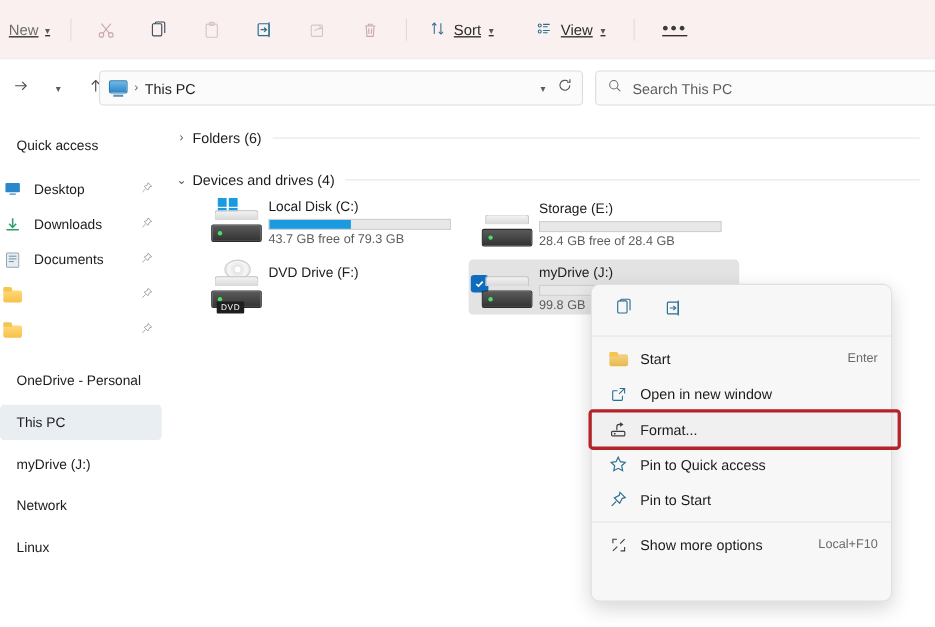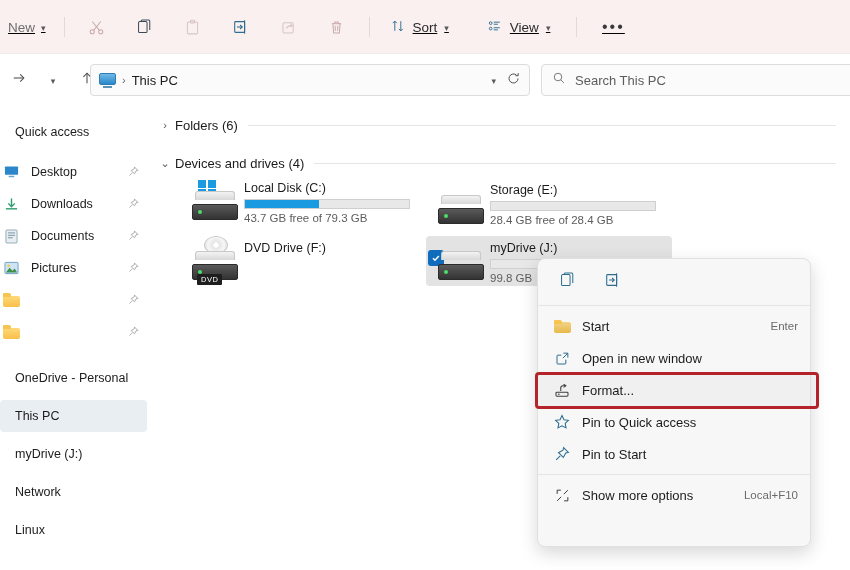--- a/index.html
+++ b/index.html
@@ -359,34 +359,20 @@
           </svg>
         </span>
         <span class="side-label">Documents</span>
         <span class="pin"><svg width="11" height="11" viewBox="0 0 16 16" fill="none" stroke="#9a9a9a" stroke-width="1.2">
             <path d="M9.6 1.6 L14.4 6.4 L11.8 7 L9.4 11.4 L4.6 6.6 L9 4.2 Z"></path>
             <line x1="6.2" y1="9.8" x2="2.2" y2="13.8"></line>
           </svg></span>
       </div>
       <div class="side-item">
         <span class="side-ico">
-          <svg width="15" height="14" viewBox="0 0 16 14">
-            <rect x="1" y="1" width="14" height="12" rx="1" fill="#cfe4f2" stroke="#6a9fc4"></rect>
-            <circle cx="5" cy="4.6" r="1.4" fill="#f2c94c"></circle>
-            <path d="M2 11.8 L6 6.8 L9 10 L11.4 7.6 L14 11.8 Z" fill="#3f8f4f"></path>
-          </svg>
-        </span>
-        <span class="side-label">Pictures</span>
-        <span class="pin"><svg width="11" height="11" viewBox="0 0 16 16" fill="none" stroke="#9a9a9a" stroke-width="1.2">
-            <path d="M9.6 1.6 L14.4 6.4 L11.8 7 L9.4 11.4 L4.6 6.6 L9 4.2 Z"></path>
-            <line x1="6.2" y1="9.8" x2="2.2" y2="13.8"></line>
-          </svg></span>
-      </div>
-      <div class="side-item">
-        <span class="side-ico">
           <span class="folder-ico">
             <i></i>
             <b></b>
           </span>
         </span>
         <span class="side-label"></span>
         <span class="pin"><svg width="11" height="11" viewBox="0 0 16 16" fill="none" stroke="#9a9a9a" stroke-width="1.2">
             <path d="M9.6 1.6 L14.4 6.4 L11.8 7 L9.4 11.4 L4.6 6.6 L9 4.2 Z"></path>
             <line x1="6.2" y1="9.8" x2="2.2" y2="13.8"></line>
           </svg></span>

